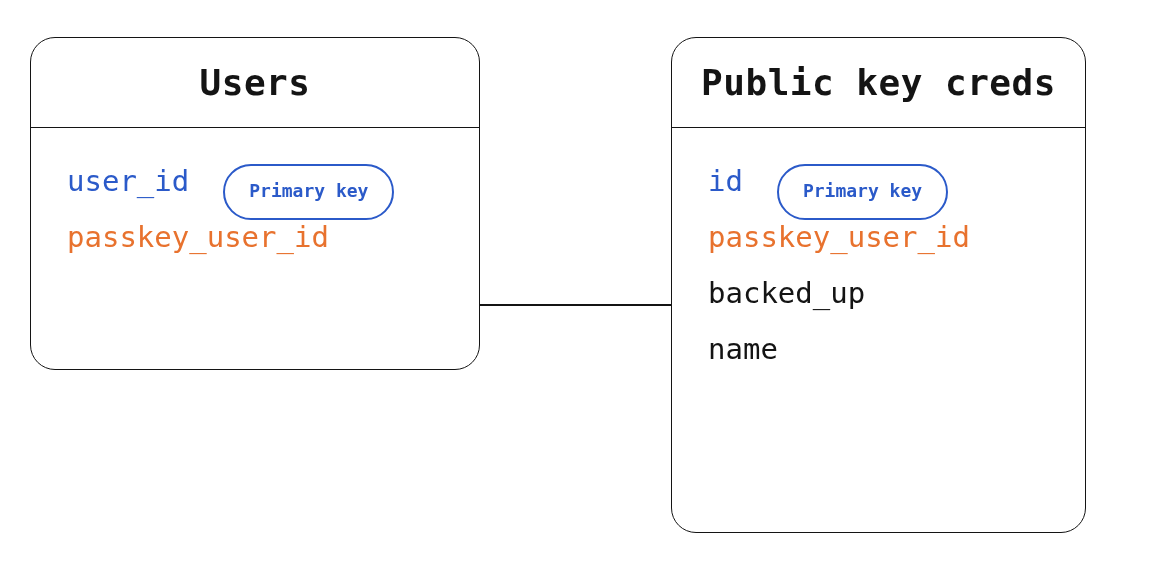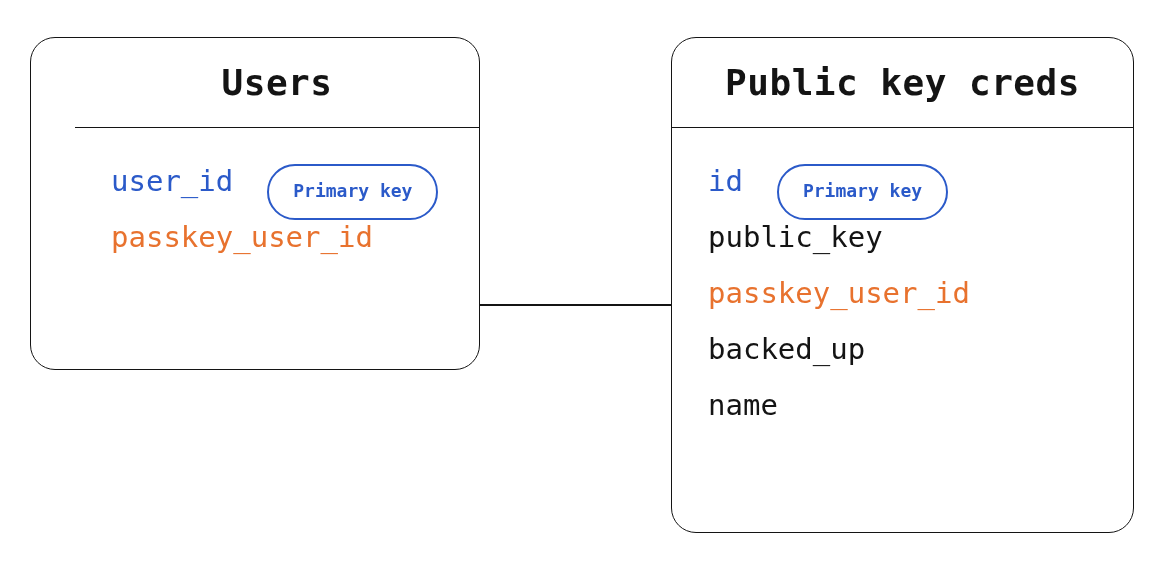--- a/index.html
+++ b/index.html
@@ -76,42 +76,39 @@
     height: 1.5px;
   }
 </style>
 </head>
 <body>
 
 <div class="canvas">
 
   <div class="connector" style="left:479px; top:304px; width:192px;"></div>
 
-  <section class="entity" style="left:30px; top:37px; width:450px; height:333px;padding-left:44px;">
+  <section class="entity" style="left:30px; top:37px; width:450px; height:333px;">
     <header class="entity-title">Users</header>
     <div class="entity-fields">
       <div class="field-row">
         <span class="field-name" data-role="primary">user_id</span>
         <span class="badge">Primary key</span>
       </div>
       <div class="field-row">
         <span class="field-name" data-role="foreign">passkey_user_id</span>
       </div>
     </div>
   </section>
 
-  <section class="entity" style="left:671px; top:37px; width:463px; height:496px;">
+  <section class="entity" style="left:671px; top:37px; width:415px; height:496px;">
     <header class="entity-title">Public key creds</header>
     <div class="entity-fields">
       <div class="field-row">
         <span class="field-name" data-role="primary">id</span>
         <span class="badge">Primary key</span>
-      </div>
-      <div class="field-row">
-        <span class="field-name" data-role="normal">public_key</span>
       </div>
       <div class="field-row">
         <span class="field-name" data-role="foreign">passkey_user_id</span>
       </div>
       <div class="field-row">
         <span class="field-name" data-role="normal">backed_up</span>
       </div>
       <div class="field-row">
         <span class="field-name" data-role="normal">name</span>
       </div>

